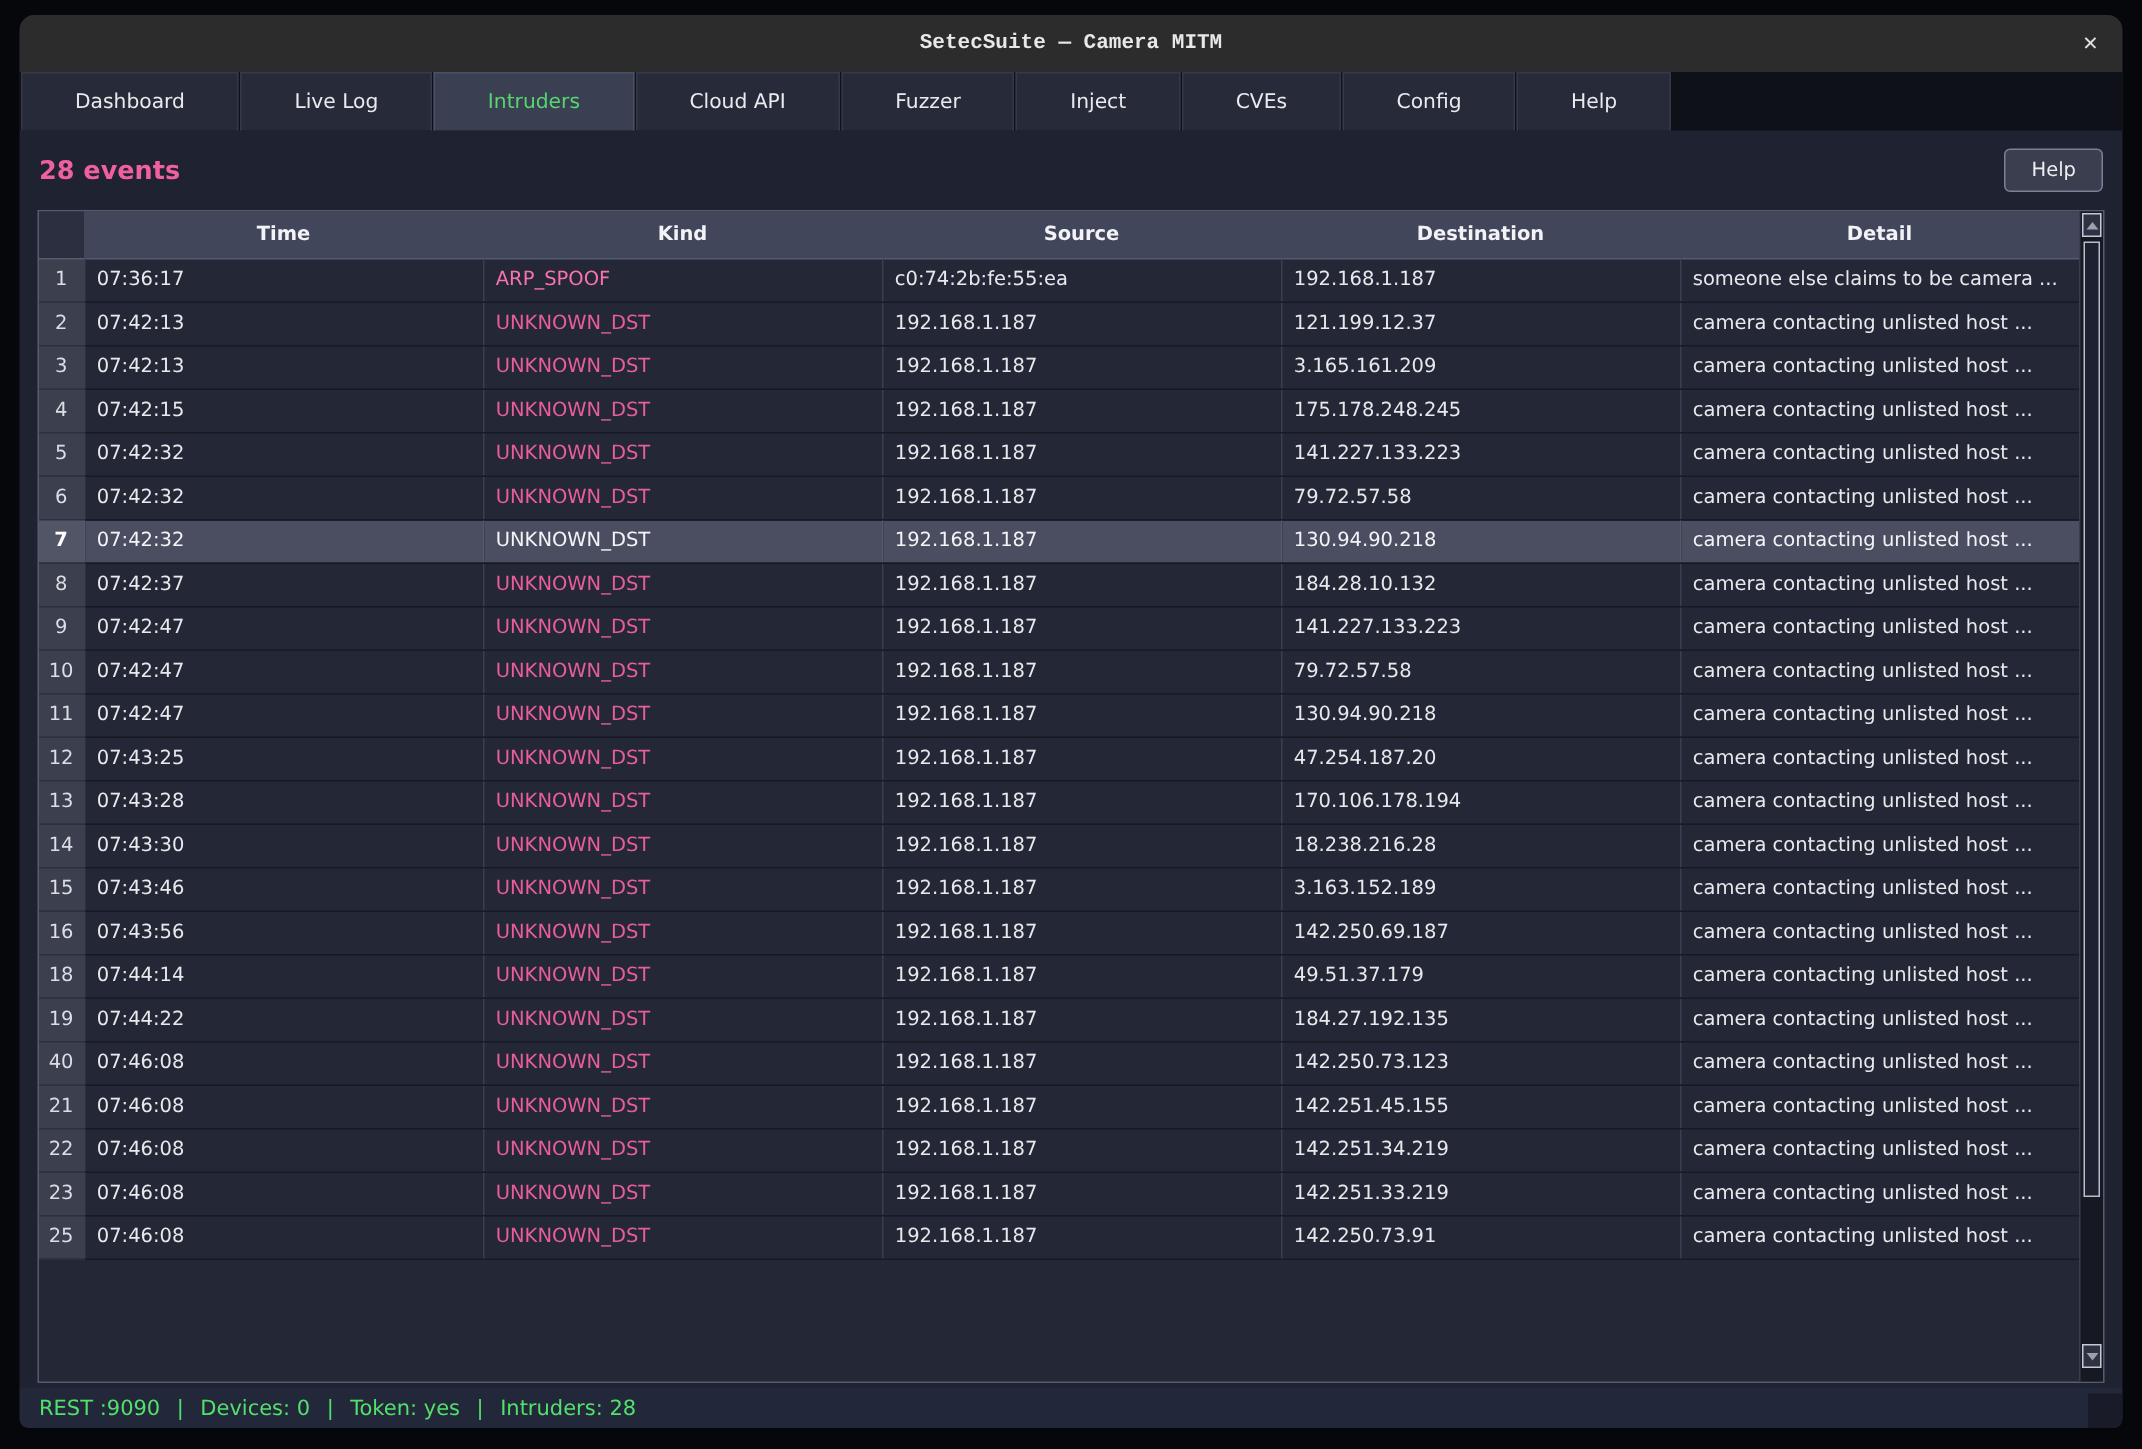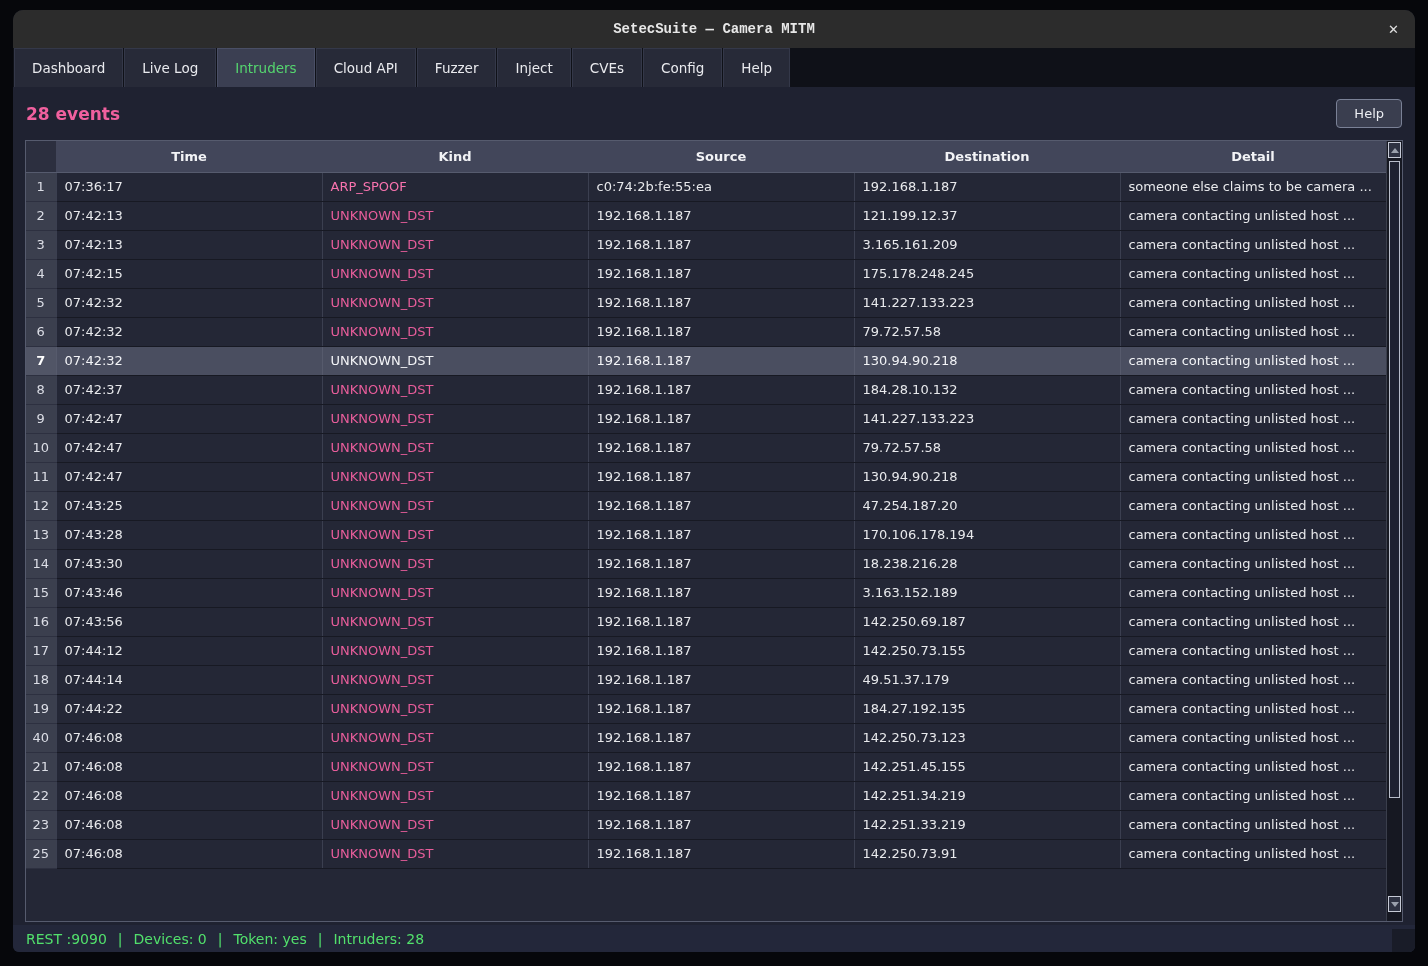--- a/index.html
+++ b/index.html
@@ -15,21 +15,21 @@
     display:flex; align-items:center; justify-content:center;
   }
   .titlebar .title { color:#e8e8e8; font-size:14px; font-weight:bold;font-family:Liberation Mono, monospace; }
   .titlebar .close {
     position:absolute; right:16px; top:0; height:38px; display:flex; align-items:center;
     color:#e0e0e0; font-size:13px; font-weight:bold; cursor:default;
   }
   
   .tabbar { height:39px; background:#0f1118; display:flex; align-items:stretch; padding-left:1px; flex:0 0 auto; }
   .tab {
-    display:flex; align-items:center; padding:0 17px; font-size:13.5px; color:#e9eaee;
+    display:flex; align-items:center; padding:0 35px; font-size:13.5px; color:#e9eaee;
     background:#272a38; border:1px solid #343849; border-bottom:none; margin-right:1px;
   }
   .tab.active { background:#3b3f52; color:var(--tab-green); border-color:#4a4f66; }
   
   .content { flex:1 1 auto; padding:0 12px; display:flex; flex-direction:column; }
   .panel-header { height:53px; display:flex; align-items:center; justify-content:space-between; }
   .events-count { color:var(--pink); font-size:17px; font-weight:bold; padding-left:1px; }
   .clear-btn {
     font-family:inherit; font-size:13px; color:#eceef2; background:#3a3e4f;
     border:1px solid #7a8196; border-radius:4px; padding:6px 17px; margin-right:1px;
@@ -245,28 +245,20 @@
             </tr>
             <tr>
               <th class="rownum">16</th>
               <td>07:43:56</td>
               <td style="color: rgb(232, 93, 155);">UNKNOWN_DST</td>
               <td>192.168.1.187</td>
               <td>142.250.69.187</td>
               <td>camera contacting unlisted host ...</td>
             </tr>
             <tr>
-              <th class="rownum">17</th>
-              <td>07:44:12</td>
-              <td style="color: rgb(232, 93, 155);">UNKNOWN_DST</td>
-              <td>192.168.1.187</td>
-              <td>142.250.73.155</td>
-              <td>camera contacting unlisted host ...</td>
-            </tr>
-            <tr>
               <th class="rownum">18</th>
               <td>07:44:14</td>
               <td style="color: rgb(232, 93, 155);">UNKNOWN_DST</td>
               <td>192.168.1.187</td>
               <td>49.51.37.179</td>
               <td>camera contacting unlisted host ...</td>
             </tr>
             <tr>
               <th class="rownum">19</th>
               <td>07:44:22</td>

